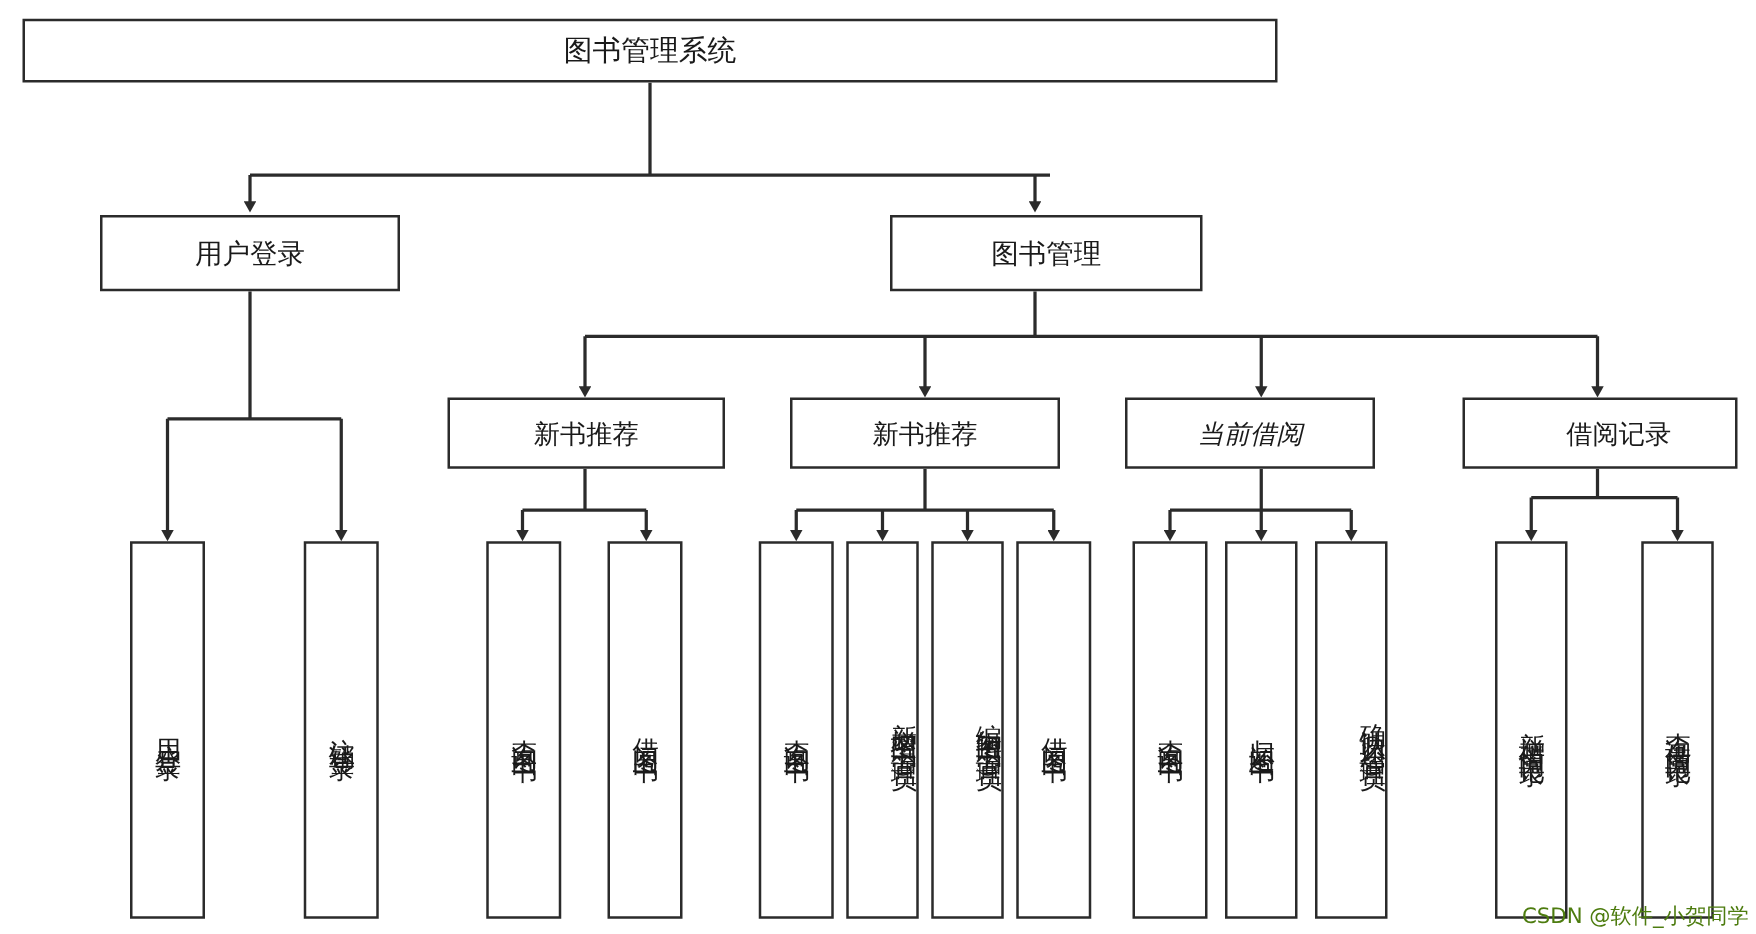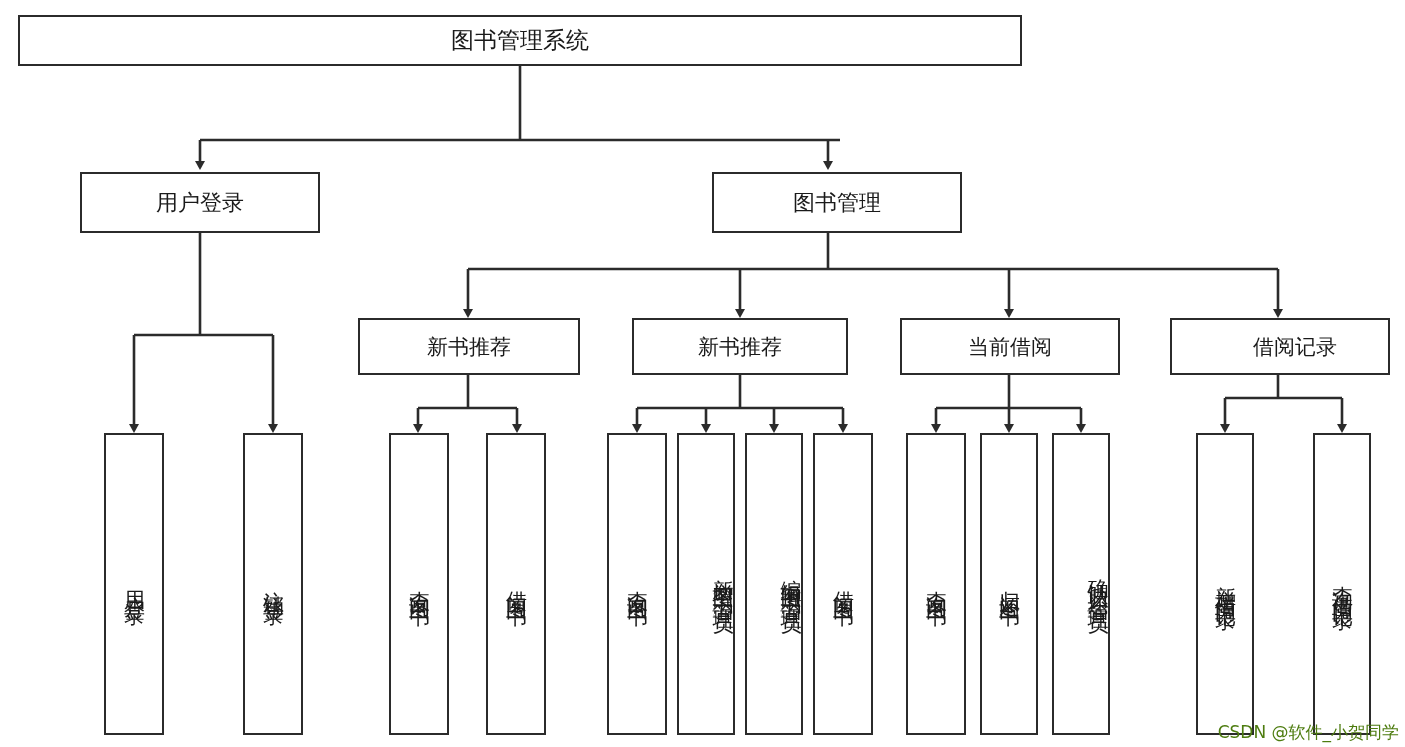--- a/index.html
+++ b/index.html
@@ -146,21 +146,21 @@
   <div class="node level2" style="left:712px; top:172px; width:250px; height:61px;">
     <span>图书管理</span>
   </div>
 
   <div class="node level3" style="left:358px; top:318px; width:222px; height:57px;">
     <span>新书推荐</span>
   </div>
   <div class="node level3" style="left:632px; top:318px; width:216px; height:57px;">
     <span>新书推荐</span>
   </div>
-  <div class="node level3" style="left:900px; top:318px; width:220px; height:57px;">
+  <div class="node level3" style="left:900px; top:318px; width:200px; height:57px;font-style:italic;">
     <span>当前借阅</span>
   </div>
   <div class="node level3" style="left:1170px; top:318px; width:220px; height:57px;padding-left:30px;">
     <span>借阅记录</span>
   </div>
 
   <div class="node leaf short" style="left:104px; top:433px; width:60px; height:302px;">
     <span class="vtext">用户登录</span>
   </div>
   <div class="node leaf short" style="left:243px; top:433px; width:60px; height:302px;">

